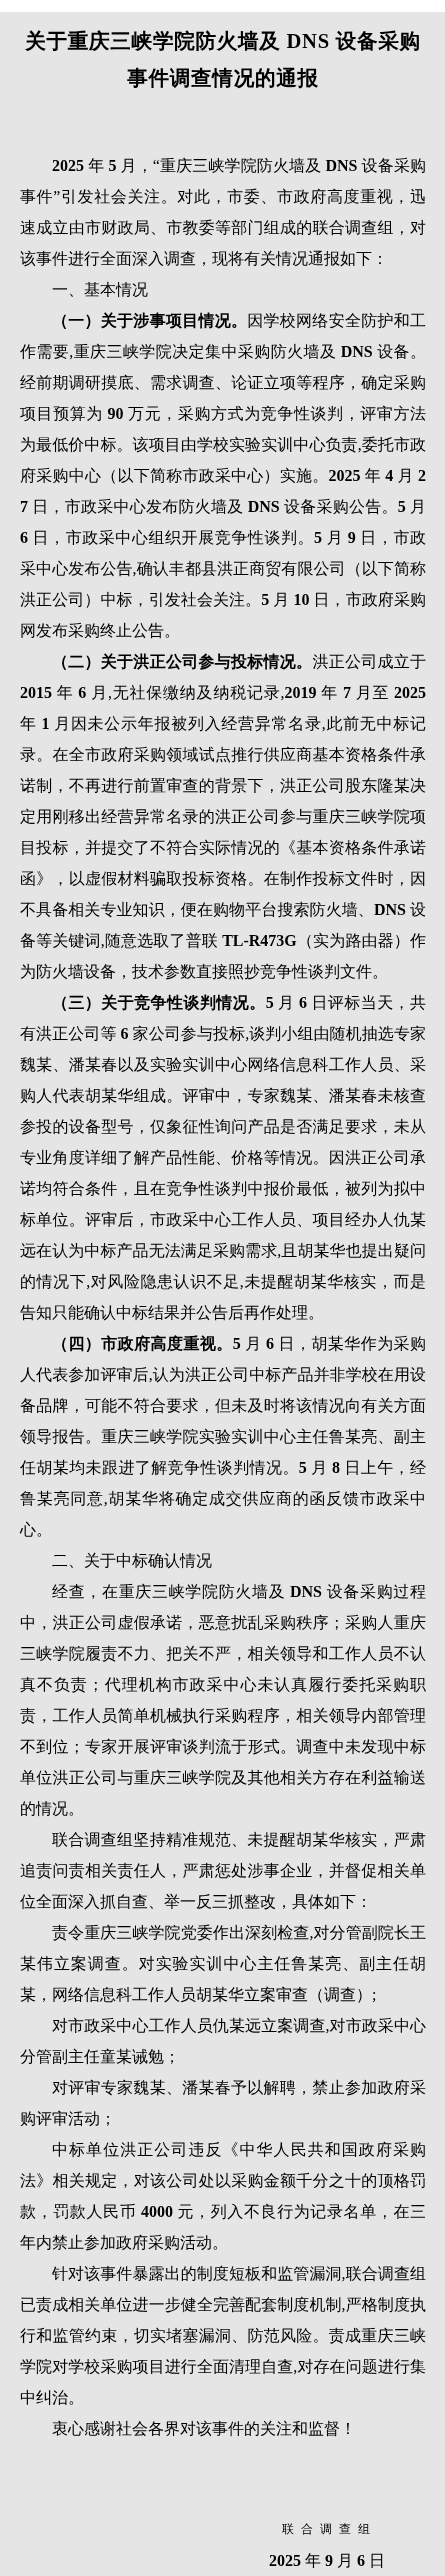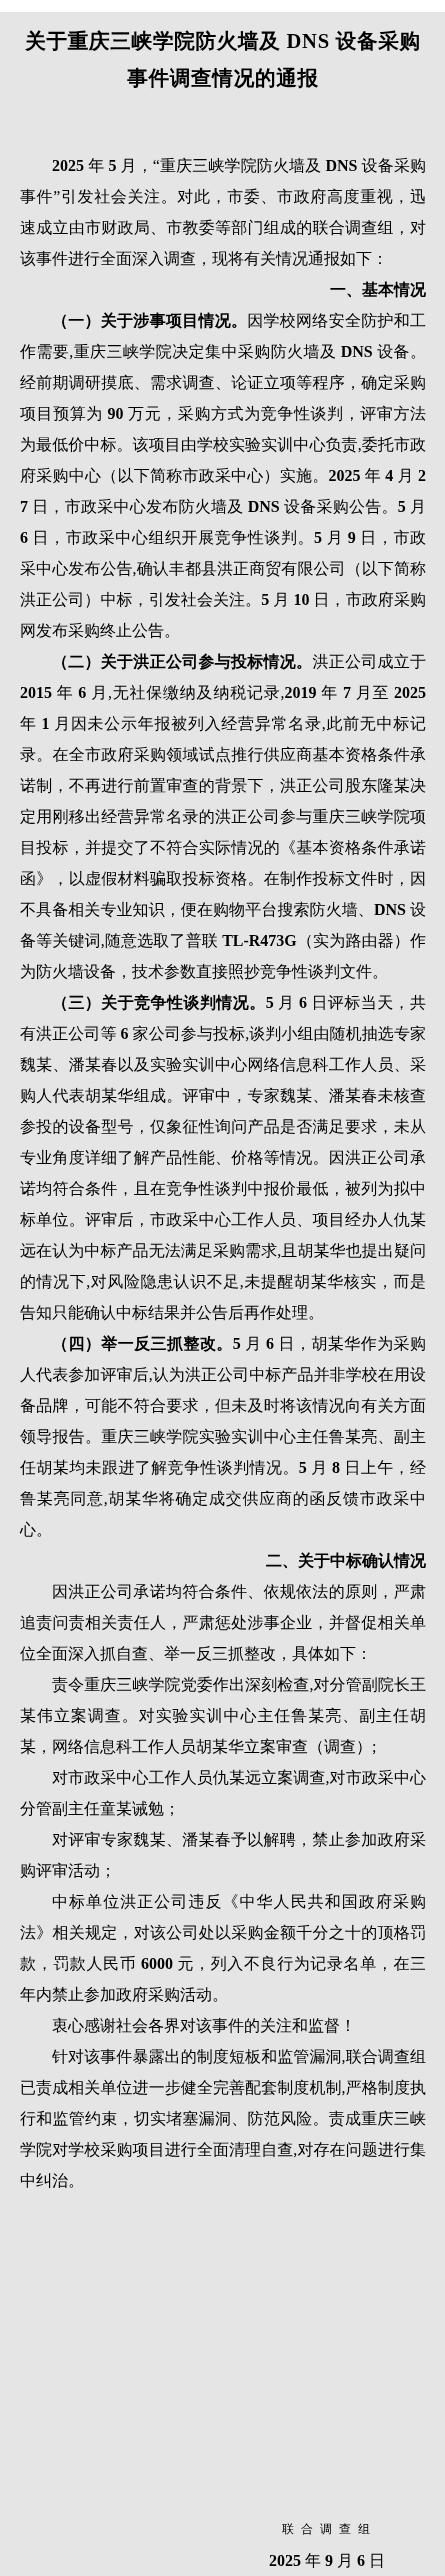--- a/index.html
+++ b/index.html
@@ -36,22 +36,22 @@
     margin: 0;
     font-size: 16px;
     line-height: 31px;
     text-align: justify;
     text-justify: inter-character;
     text-indent: 2em;
     word-break: break-all;
   }
   .doc-body p.section {
     font-family: "Liberation Sans", "DejaVu Sans", sans-serif;
-    font-weight: 700;
-    text-align: right;
+    font-weight: 400;
+    text-align: left;
   }
   .lead {
     font-weight: 700;
   }
   .latin {
     font-family: "Liberation Serif", "DejaVu Serif", serif;
     font-weight: 700;
   }
   .signature {
     margin-top: auto;
@@ -78,29 +78,30 @@
 <div class="page">
 
   <h1 class="doc-title"><span>关于重庆三峡学院防火墙及 <span class="latin">DNS</span> 设备采购</span><br><span>事件调查情况的通报</span></h1>
 
   <div class="doc-body" id="doc-body">
       <p class="para"><span class="latin">2025</span> 年 <span class="latin">5</span> 月，“重庆三峡学院防火墙及 <span class="latin">DNS</span> 设备采购事件”引发社会关注。对此，市委、市政府高度重视，迅速成立由市财政局、市教委等部门组成的联合调查组，对该事件进行全面深入调查，现将有关情况通报如下：</p>
       <p class="section">一、基本情况</p>
       <p class="para"><b class="lead">（一）关于涉事项目情况。</b>因学校网络安全防护和工作需要,重庆三峡学院决定集中采购防火墙及 <span class="latin">DNS</span> 设备。经前期调研摸底、需求调查、论证立项等程序，确定采购项目预算为 <span class="latin">90</span> 万元，采购方式为竞争性谈判，评审方法为最低价中标。该项目由学校实验实训中心负责,委托市政府采购中心（以下简称市政采中心）实施。<span class="latin">2025</span> 年 <span class="latin">4</span> 月 <span class="latin">27</span> 日，市政采中心发布防火墙及 <span class="latin">DNS</span> 设备采购公告。<span class="latin">5</span> 月 <span class="latin">6</span> 日，市政采中心组织开展竞争性谈判。<span class="latin">5</span> 月 <span class="latin">9</span> 日，市政采中心发布公告,确认丰都县洪正商贸有限公司（以下简称洪正公司）中标，引发社会关注。<span class="latin">5</span> 月 <span class="latin">10</span> 日，市政府采购网发布采购终止公告。</p>
       <p class="para"><b class="lead">（二）关于洪正公司参与投标情况。</b>洪正公司成立于 <span class="latin">2015</span> 年 <span class="latin">6</span> 月,无社保缴纳及纳税记录,<span class="latin">2019</span> 年 <span class="latin">7</span> 月至 <span class="latin">2025</span> 年 <span class="latin">1</span> 月因未公示年报被列入经营异常名录,此前无中标记录。在全市政府采购领域试点推行供应商基本资格条件承诺制，不再进行前置审查的背景下，洪正公司股东隆某决定用刚移出经营异常名录的洪正公司参与重庆三峡学院项目投标，并提交了不符合实际情况的《基本资格条件承诺函》，以虚假材料骗取投标资格。在制作投标文件时，因不具备相关专业知识，便在购物平台搜索防火墙、<span class="latin">DNS</span> 设备等关键词,随意选取了普联 <span class="latin">TL-R473G</span>（实为路由器）作为防火墙设备，技术参数直接照抄竞争性谈判文件。</p>
       <p class="para"><b class="lead">（三）关于竞争性谈判情况。</b><span class="latin">5</span> 月 <span class="latin">6</span> 日评标当天，共有洪正公司等 <span class="latin">6</span> 家公司参与投标,谈判小组由随机抽选专家魏某、潘某春以及实验实训中心网络信息科工作人员、采购人代表胡某华组成。评审中，专家魏某、潘某春未核查参投的设备型号，仅象征性询问产品是否满足要求，未从专业角度详细了解产品性能、价格等情况。因洪正公司承诺均符合条件，且在竞争性谈判中报价最低，被列为拟中标单位。评审后，市政采中心工作人员、项目经办人仇某远在认为中标产品无法满足采购需求,且胡某华也提出疑问的情况下,对风险隐患认识不足,未提醒胡某华核实，而是告知只能确认中标结果并公告后再作处理。</p>
-      <p class="para"><b class="lead">（四）举一反三抓整改。</b><span class="latin">5</span> 月 <span class="latin">6</span> 日，胡某华作为采购人代表参加评审后,认为洪正公司中标产品并非学校在用设备品牌，可能不符合要求，但未及时将该情况向有关方面领导报告。重庆三峡学院实验实训中心主任鲁某亮、副主任胡某均未跟进了解竞争性谈判情况。<span class="latin">5</span> 月 <span class="latin">8</span> 日上午，经鲁某亮同意,胡某华将确定成交供应商的函反馈市政采中心。</p>
+      <p class="para"><b class="lead">（四）市政府高度重视。</b><span class="latin">5</span> 月 <span class="latin">6</span> 日，胡某华作为采购人代表参加评审后,认为洪正公司中标产品并非学校在用设备品牌，可能不符合要求，但未及时将该情况向有关方面领导报告。重庆三峡学院实验实训中心主任鲁某亮、副主任胡某均未跟进了解竞争性谈判情况。<span class="latin">5</span> 月 <span class="latin">8</span> 日上午，经鲁某亮同意,胡某华将确定成交供应商的函反馈市政采中心。</p>
       <p class="section">二、关于中标确认情况</p>
-      <p class="para">因洪正公司承诺均符合条件、依规依法的原则，严肃追责问责相关责任人，严肃惩处涉事企业，并督促相关单位全面深入抓自查、举一反三抓整改，具体如下：</p>
+      <p class="para">经查，在重庆三峡学院防火墙及 <span class="latin">DNS</span> 设备采购过程中，洪正公司虚假承诺，恶意扰乱采购秩序；采购人重庆三峡学院履责不力、把关不严，相关领导和工作人员不认真不负责；代理机构市政采中心未认真履行委托采购职责，工作人员简单机械执行采购程序，相关领导内部管理不到位；专家开展评审谈判流于形式。调查中未发现中标单位洪正公司与重庆三峡学院及其他相关方存在利益输送的情况。</p>
+      <p class="para">联合调查组坚持精准规范、未提醒胡某华核实，严肃追责问责相关责任人，严肃惩处涉事企业，并督促相关单位全面深入抓自查、举一反三抓整改，具体如下：</p>
       <p class="para">责令重庆三峡学院党委作出深刻检查,对分管副院长王某伟立案调查。对实验实训中心主任鲁某亮、副主任胡某，网络信息科工作人员胡某华立案审查（调查）;</p>
       <p class="para">对市政采中心工作人员仇某远立案调查,对市政采中心分管副主任童某诫勉；</p>
       <p class="para">对评审专家魏某、潘某春予以解聘，禁止参加政府采购评审活动；</p>
-      <p class="para">中标单位洪正公司违反《中华人民共和国政府采购法》相关规定，对该公司处以采购金额千分之十的顶格罚款，罚款人民币 <span class="latin">6000</span> 元，列入不良行为记录名单，在三年内禁止参加政府采购活动。</p>
+      <p class="para">中标单位洪正公司违反《中华人民共和国政府采购法》相关规定，对该公司处以采购金额千分之十的顶格罚款，罚款人民币 <span class="latin">4000</span> 元，列入不良行为记录名单，在三年内禁止参加政府采购活动。</p>
+      <p class="para">针对该事件暴露出的制度短板和监管漏洞,联合调查组已责成相关单位进一步健全完善配套制度机制,严格制度执行和监管约束，切实堵塞漏洞、防范风险。责成重庆三峡学院对学校采购项目进行全面清理自查,对存在问题进行集中纠治。</p>
       <p class="para">衷心感谢社会各界对该事件的关注和监督！</p>
-      <p class="para">针对该事件暴露出的制度短板和监管漏洞,联合调查组已责成相关单位进一步健全完善配套制度机制,严格制度执行和监管约束，切实堵塞漏洞、防范风险。责成重庆三峡学院对学校采购项目进行全面清理自查,对存在问题进行集中纠治。</p>
     </div>
 
   <div class="signature">
     <span class="sig-inner">
       <div class="sig-issuer">联 合 调 查 组</div>
       <div class="sig-date"><span class="latin">2025</span> 年 <span class="latin">9</span> 月 <span class="latin">6</span> 日</div>
     </span>
   </div>
 
 </div>

